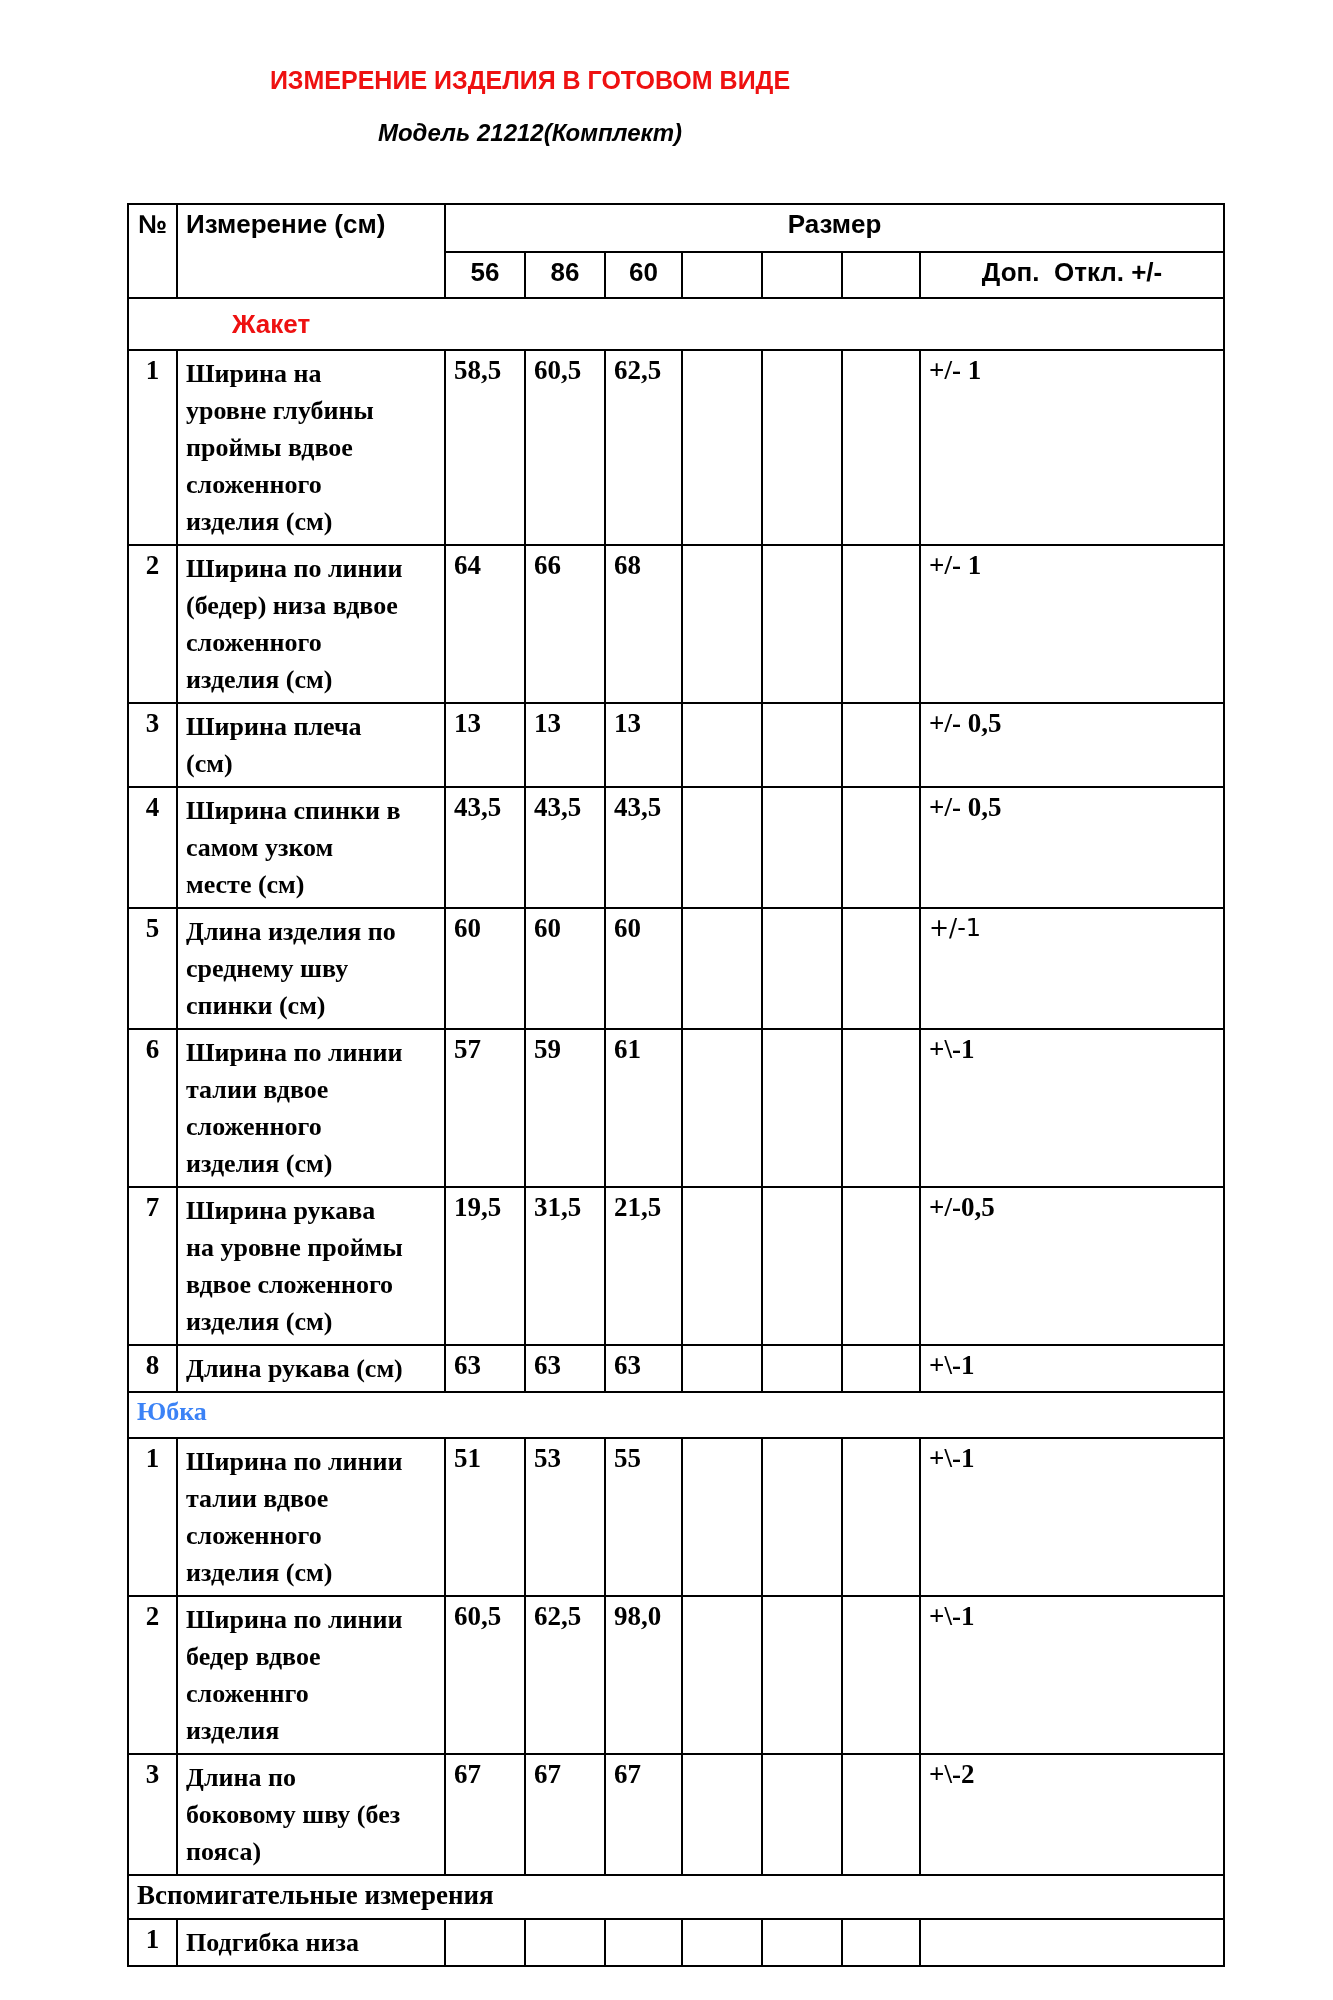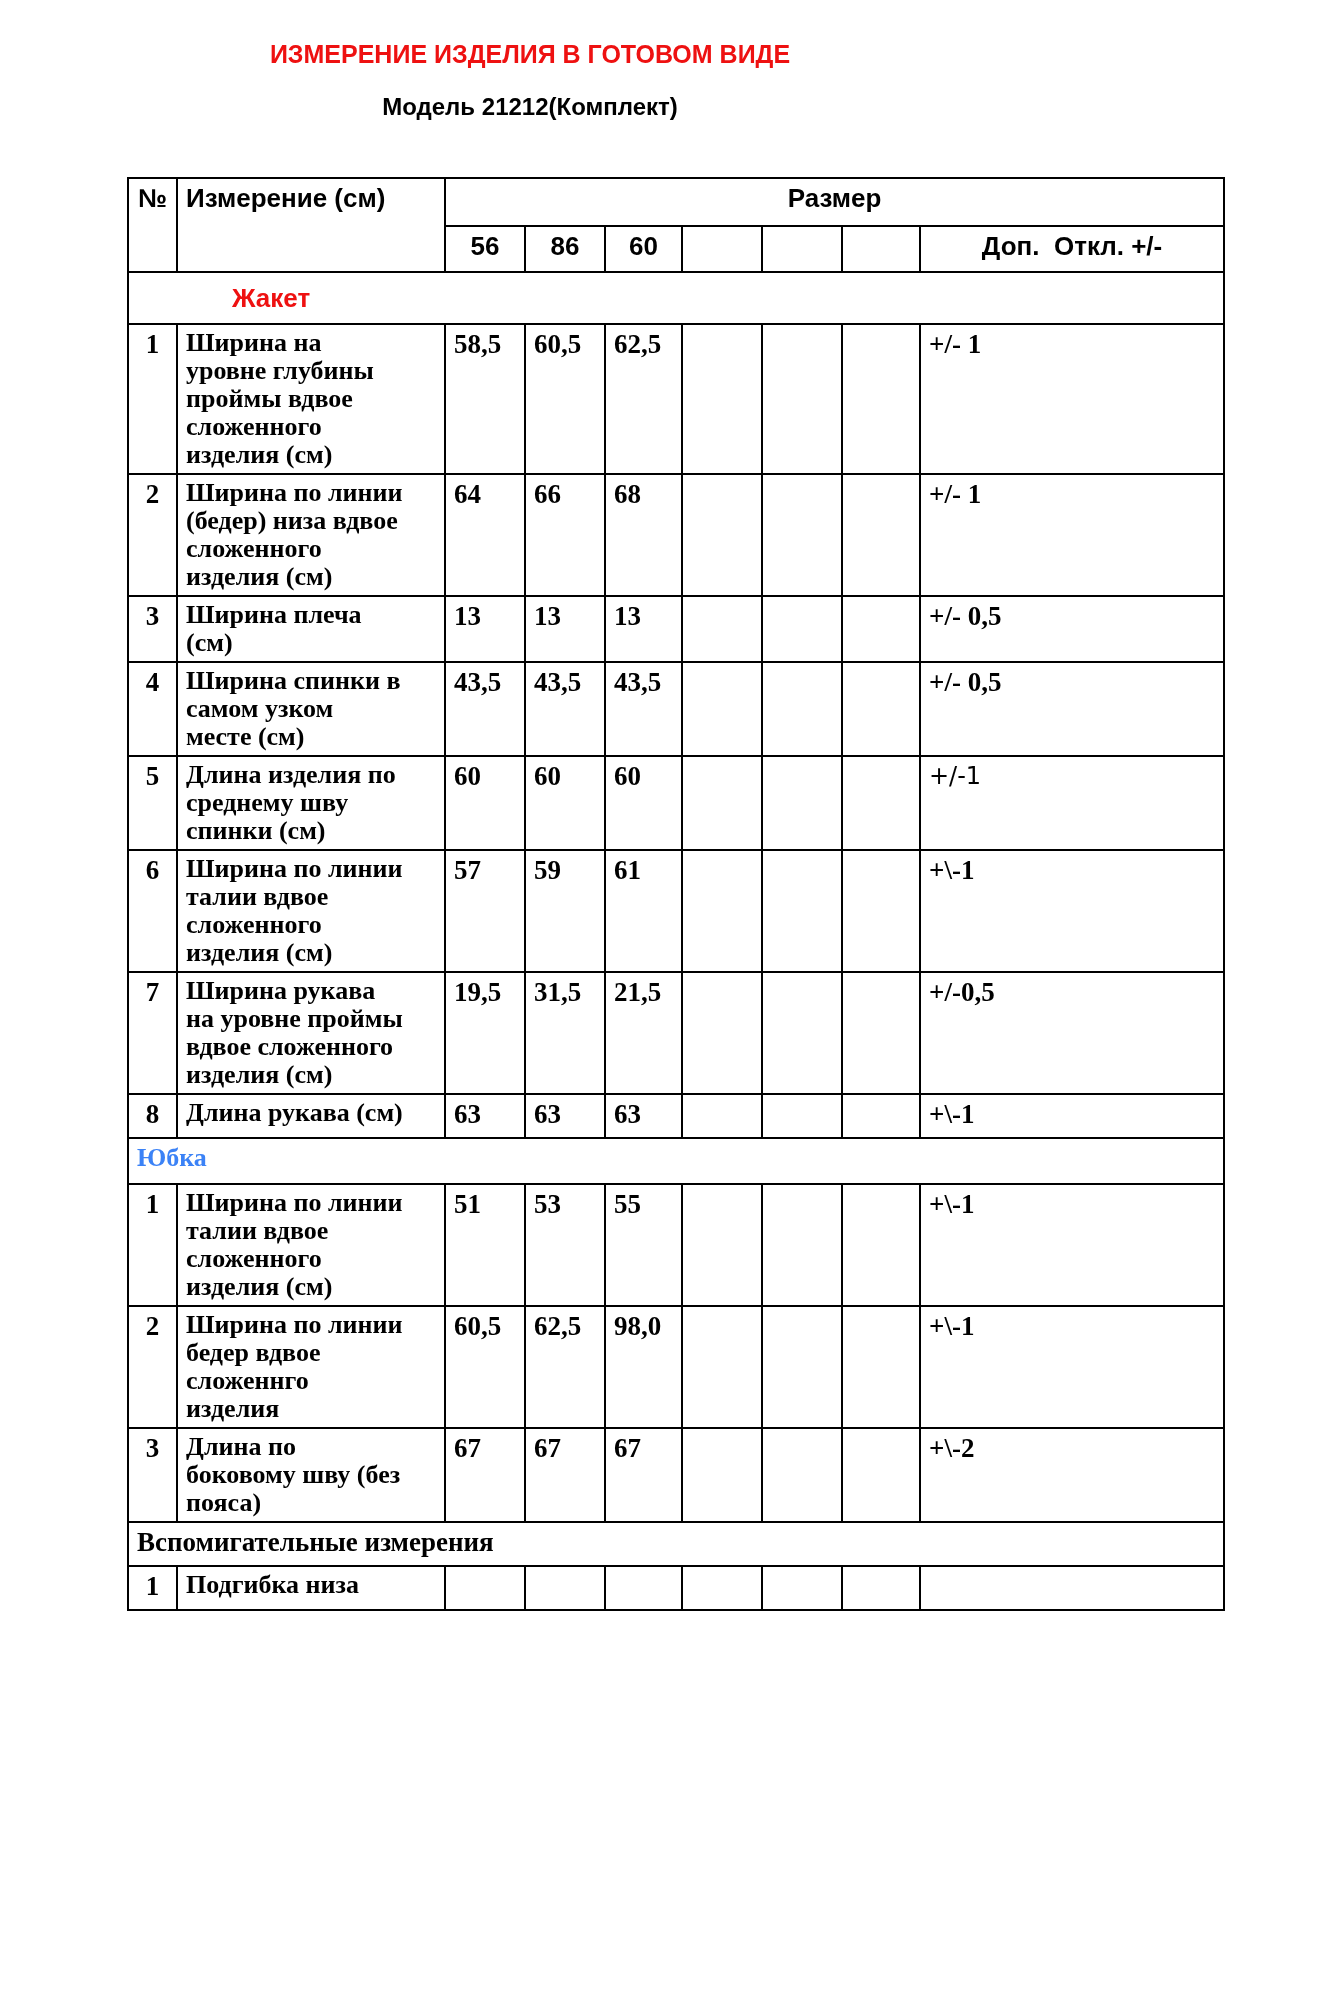--- a/index.html
+++ b/index.html
@@ -8,35 +8,36 @@
     width:1333px;height:2000px;
     background:#ffffff;
     margin:0 auto;
     font-family:"Liberation Serif","DejaVu Serif",serif;
     color:#000;
     overflow:hidden;
   }
   .titles{
     width:1060px;
     text-align:center;
-    padding-top:40px;
+    padding-top:66px;
   }
   .doc-title{
     font-family:"Liberation Sans","DejaVu Sans",sans-serif;
     font-weight:bold;
     font-size:25px;
     color:#ee1111;
     margin:0;
   }
   .doc-subtitle{
     font-family:"Liberation Sans","DejaVu Sans",sans-serif;
     font-weight:bold;
     font-size:24px;
     color:#000;
     margin:24px 0 0 0;
+    font-style:italic;
   }
   table.meas{
     border-collapse:collapse;
     table-layout:fixed;
     width:1096px;
     margin:56px 0 0 127px;
   }
   table.meas col.c-num{width:49px;}
   table.meas col.c-name{width:268px;}
   table.meas col.c-s1{width:80px;}
@@ -66,21 +67,21 @@
   
   td.num{
     text-align:center;
     font-weight:bold;
     font-size:27px;
     line-height:31px;
   }
   td.name{
     font-weight:bold;
     font-size:26px;
-    line-height:28px;
+    line-height:37px;
     white-space:pre-line;
     padding-left:10px;
   }
   td.val{
     font-weight:bold;
     font-size:27px;
     line-height:31px;
     padding-left:9px;
   }
   td.dev{

